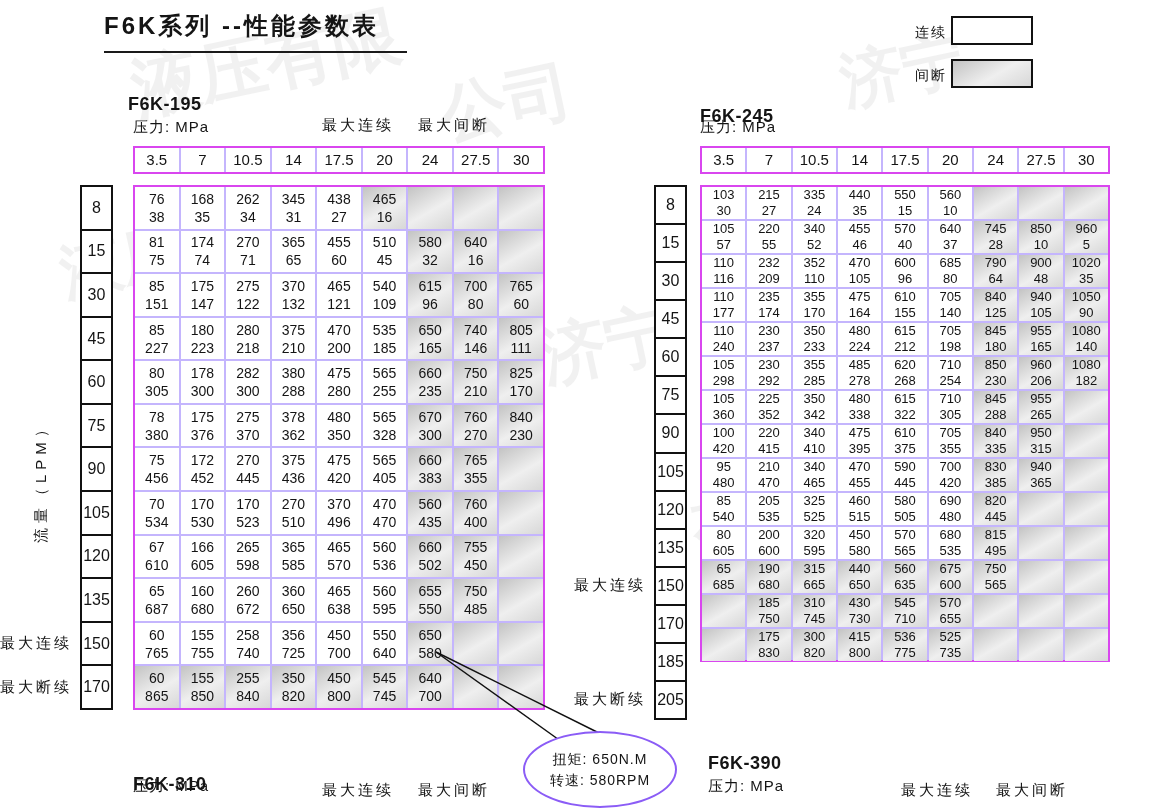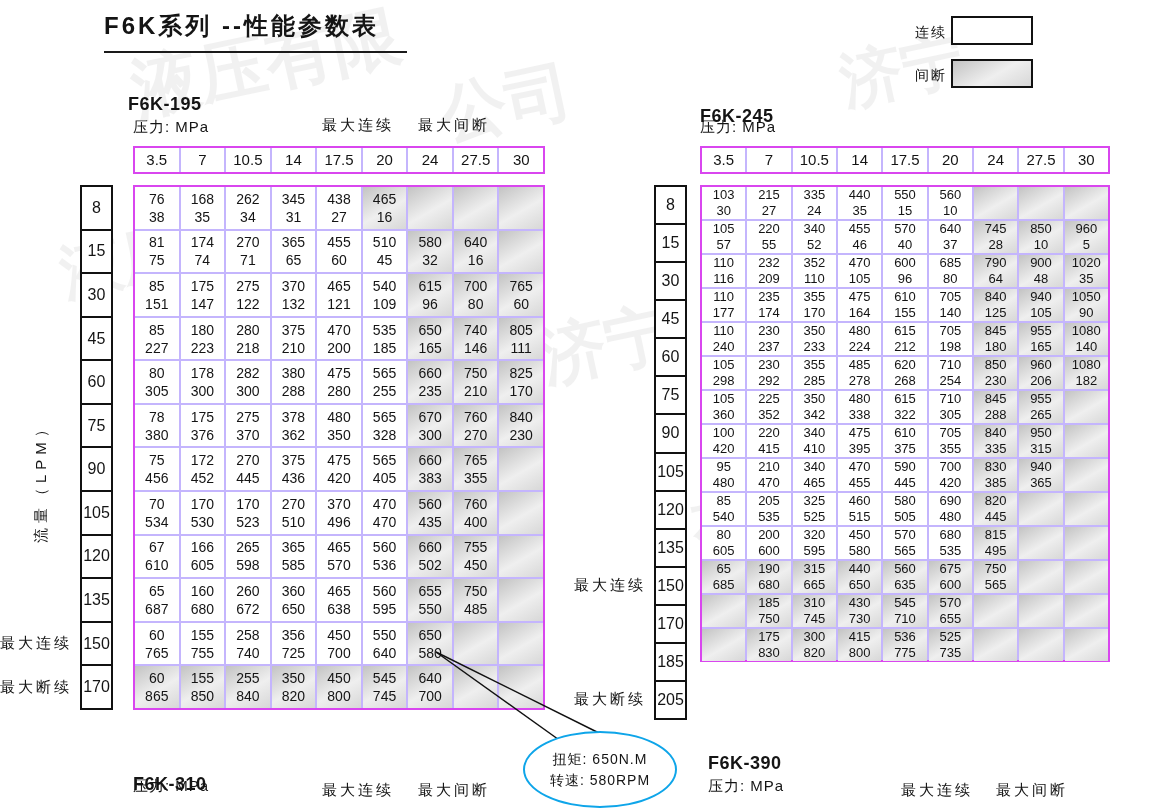--- a/index.html
+++ b/index.html
@@ -35,21 +35,21 @@
                letter-spacing:3px; white-space:nowrap; }
   .dcell { background:#fff; display:flex; flex-direction:column;
            align-items:center; justify-content:center;
            font-size:14px; line-height:18px; }
   .t2 .dcell { font-size:13px; line-height:16px; }
   
   .vlabel { left:32px; top:543px; transform:rotate(-90deg); transform-origin:0 0;
             font-size:15px; letter-spacing:5px; white-space:nowrap; }
   
   .callout { left:523px; top:731px; width:154px; height:77px; background:#fff;
-             border:2px solid #0ea5e9; border-radius:50%; z-index:5;
+             border:2px solid #8b5cf6; border-radius:50%; z-index:5;
              display:flex; flex-direction:column; align-items:center;
              justify-content:center; font-size:14px; line-height:21px;
              letter-spacing:1px; }
   #tail { left:0; top:0; z-index:4; pointer-events:none; }
 </style>
 </head>
 <body>
 
 <span class="wm" style="left:130px; top:18px;  font-size:68px;">液压有限</span>
 <span class="wm" style="left:440px; top:58px;  font-size:66px;">公司</span>

